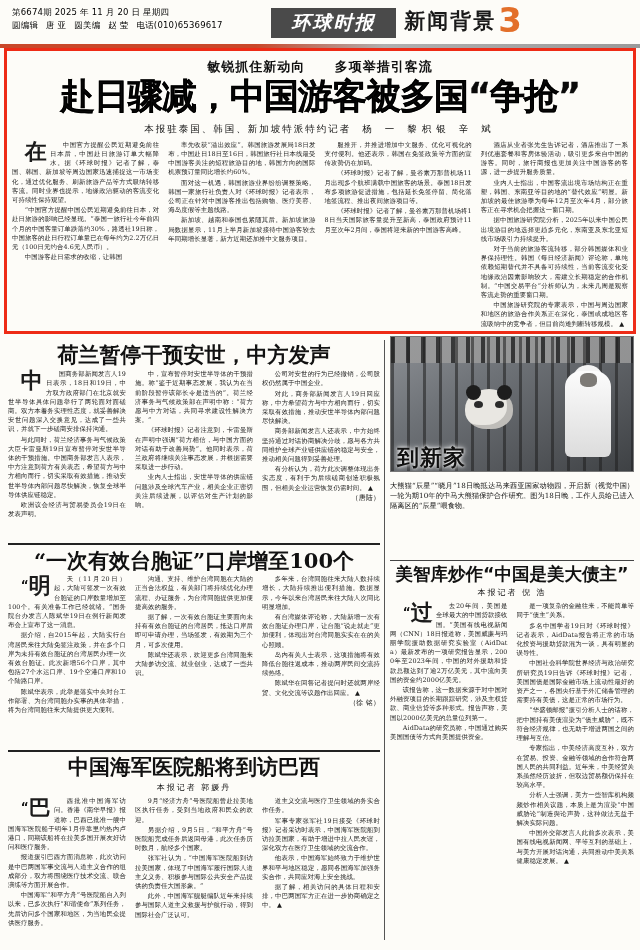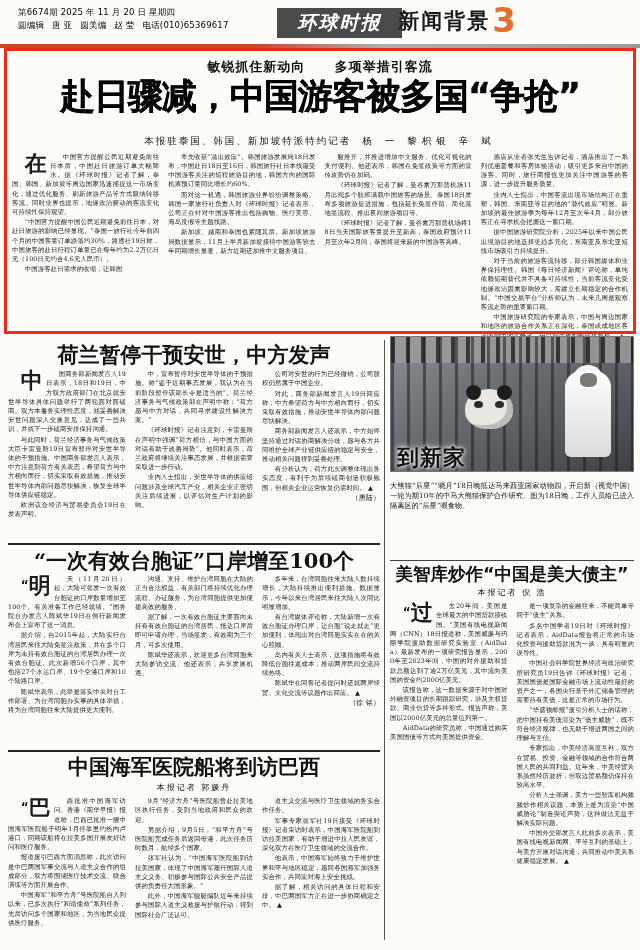--- a/index.html
+++ b/index.html
@@ -5,21 +5,21 @@
   * { box-sizing: border-box; }
   html, body { margin:0; padding:0; }
   body {
     width:640px; height:950px;
     background:#fdfcf8;
     font-family:"DejaVu Serif", serif;
     color:#111;
     overflow:hidden;
     position:relative;
   }
-  .page { width:536px; height:950px; position:relative; padding:0 12px; }
+  .page { width:536px; height:950px; position:relative; padding:0 6px; }
 
   
   .masthead { display:flex; align-items:flex-start; height:46px; padding-top:6px; position:relative; }
   .mh-left { font-family:"DejaVu Sans", sans-serif; font-size:8.5px; line-height:13px; padding-left:6px; color:#000; letter-spacing:.2px; }
   .mh-left .row2 span { margin-right:5px; }
   .mh-center { position:absolute; left:265px; top:8px; }
   .logo-block {
     background:#4a4a4a; color:#fff; width:125px; height:30px;
     display:flex; align-items:center; justify-content:center;
     font-family:"DejaVu Serif", serif; font-size:19px; font-weight:bold;
@@ -35,21 +35,21 @@
     position:absolute; left:4px; top:48px; width:632px; height:286px;
     border:3px solid #ee2b16; pointer-events:none; z-index:5;
   }
 
   
   .lead { padding:6px 8px 0 8px; }
   .kicker { text-align:center; font-size:13px; font-weight:bold; letter-spacing:1px; margin:4px 0 2px; font-family:"DejaVu Serif", serif; }
   .kicker span { margin:8px 12px; }
   .headline {
     text-align:center; font-size:35px; font-weight:bold; letter-spacing:-1px;
-    line-height:1.05; margin:2px 0 20px; font-family:"DejaVu Sans", sans-serif;
+    line-height:1.05; margin:2px 0 8px; font-family:"DejaVu Sans", sans-serif;
     -webkit-text-stroke:0.4px #000; color:#0a0a0a;
   }
   .byline { text-align:center; font-size:9.5px; letter-spacing:2px; margin:3px 0 5px; }
   .byline .nm { letter-spacing:5px; margin-left:6px; }
 
   
   .cols { display:flex; gap:9px; }
   .col { flex:1; }
   .bodytext {
     font-size:6.4px; line-height:9.2px; text-align:justify;
@@ -216,21 +216,21 @@
     <div class="h2 serif">“一次有效台胞证”口岸增至100个</div>
     <div class="cols">
       <div class="col bodytext">
         <p><span class="dropcap"><span class="dropq">“</span><span>明</span></span><span>天（11月20日）起，大陆可签发一次有效台胞证的口岸数量增加至100个。有关准备工作已经就绪。”国务院台办发言人陈斌华19日在例行新闻发布会上宣布了这一消息。</span></p>
         <p>据介绍，自2015年起，大陆实行台湾居民来往大陆免签注政策，并在多个口岸为未持有效台胞证的台湾居民办理一次有效台胞证。此次新增56个口岸，其中包括27个水运口岸、19个空港口岸和10个陆路口岸。</p>
         <p>陈斌华表示，此举是落实中央对台工作部署、为台湾同胞办实事的具体举措，将为台湾同胞往来大陆提供更大便利。</p>
       </div>
       <div class="col bodytext">
         <p>沟通、支持、维护台湾同胞在大陆的正当合法权益，有关部门将持续优化办理流程、办证服务，为台湾同胞提供更加便捷高效的服务。</p>
         <p>据了解，一次有效台胞证主要面向未持有有效台胞证的台湾居民，抵达口岸后即可申请办理，当场签发，有效期为三个月，可多次使用。</p>
-        <p>陈斌华还表示，欢迎更多台湾同胞来大陆参访交流、他还表示，共享发展机遇。</p>
+        <p>陈斌华还表示，欢迎更多台湾同胞来大陆参访交流、就业创业，达成了一些共识。</p>
       </div>
       <div class="col bodytext">
         <p>多年来，台湾同胞往来大陆人数持续增长，大陆持续推出便利措施。数据显示，今年以来台湾居民来往大陆人次同比明显增加。</p>
         <p>有台湾媒体评论称，大陆新增一次有效台胞证办理口岸，让台胞“说走就走”更加便利，体现出对台湾同胞实实在在的关心照顾。</p>
         <p>岛内有关人士表示，这项措施将有效降低台胞往返成本，推动两岸民间交流持续热络。</p>
         <p>陈斌华在回答记者提问时还就两岸经贸、文化交流等议题作出回应。 ▲</p>
         <div class="sig">（徐 铭）</div>
       </div>
     </div>
   </div>

